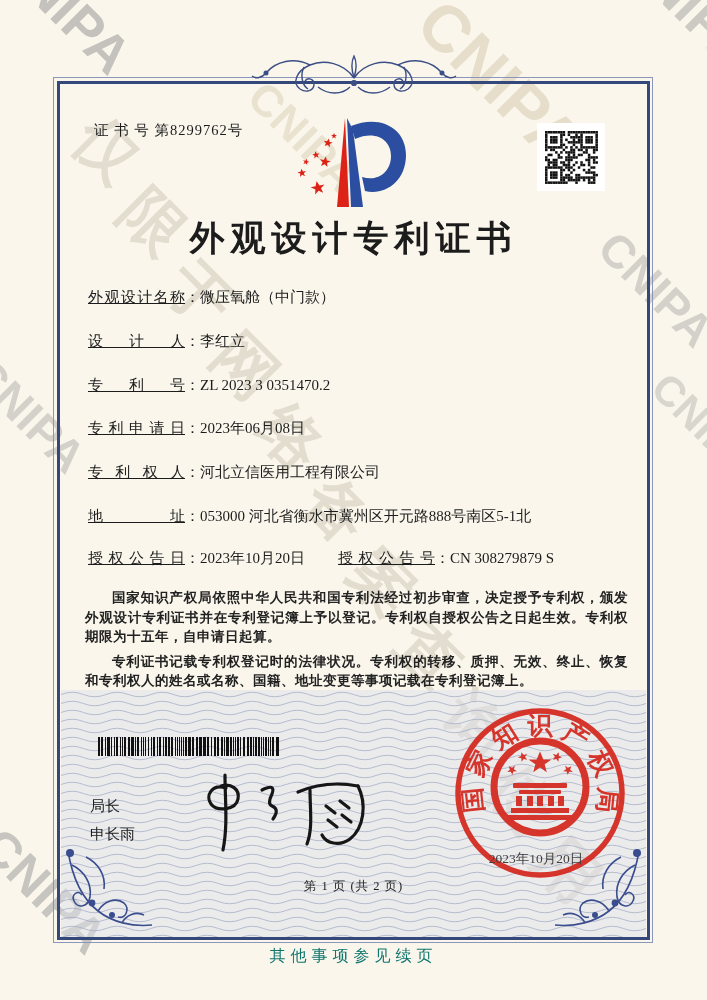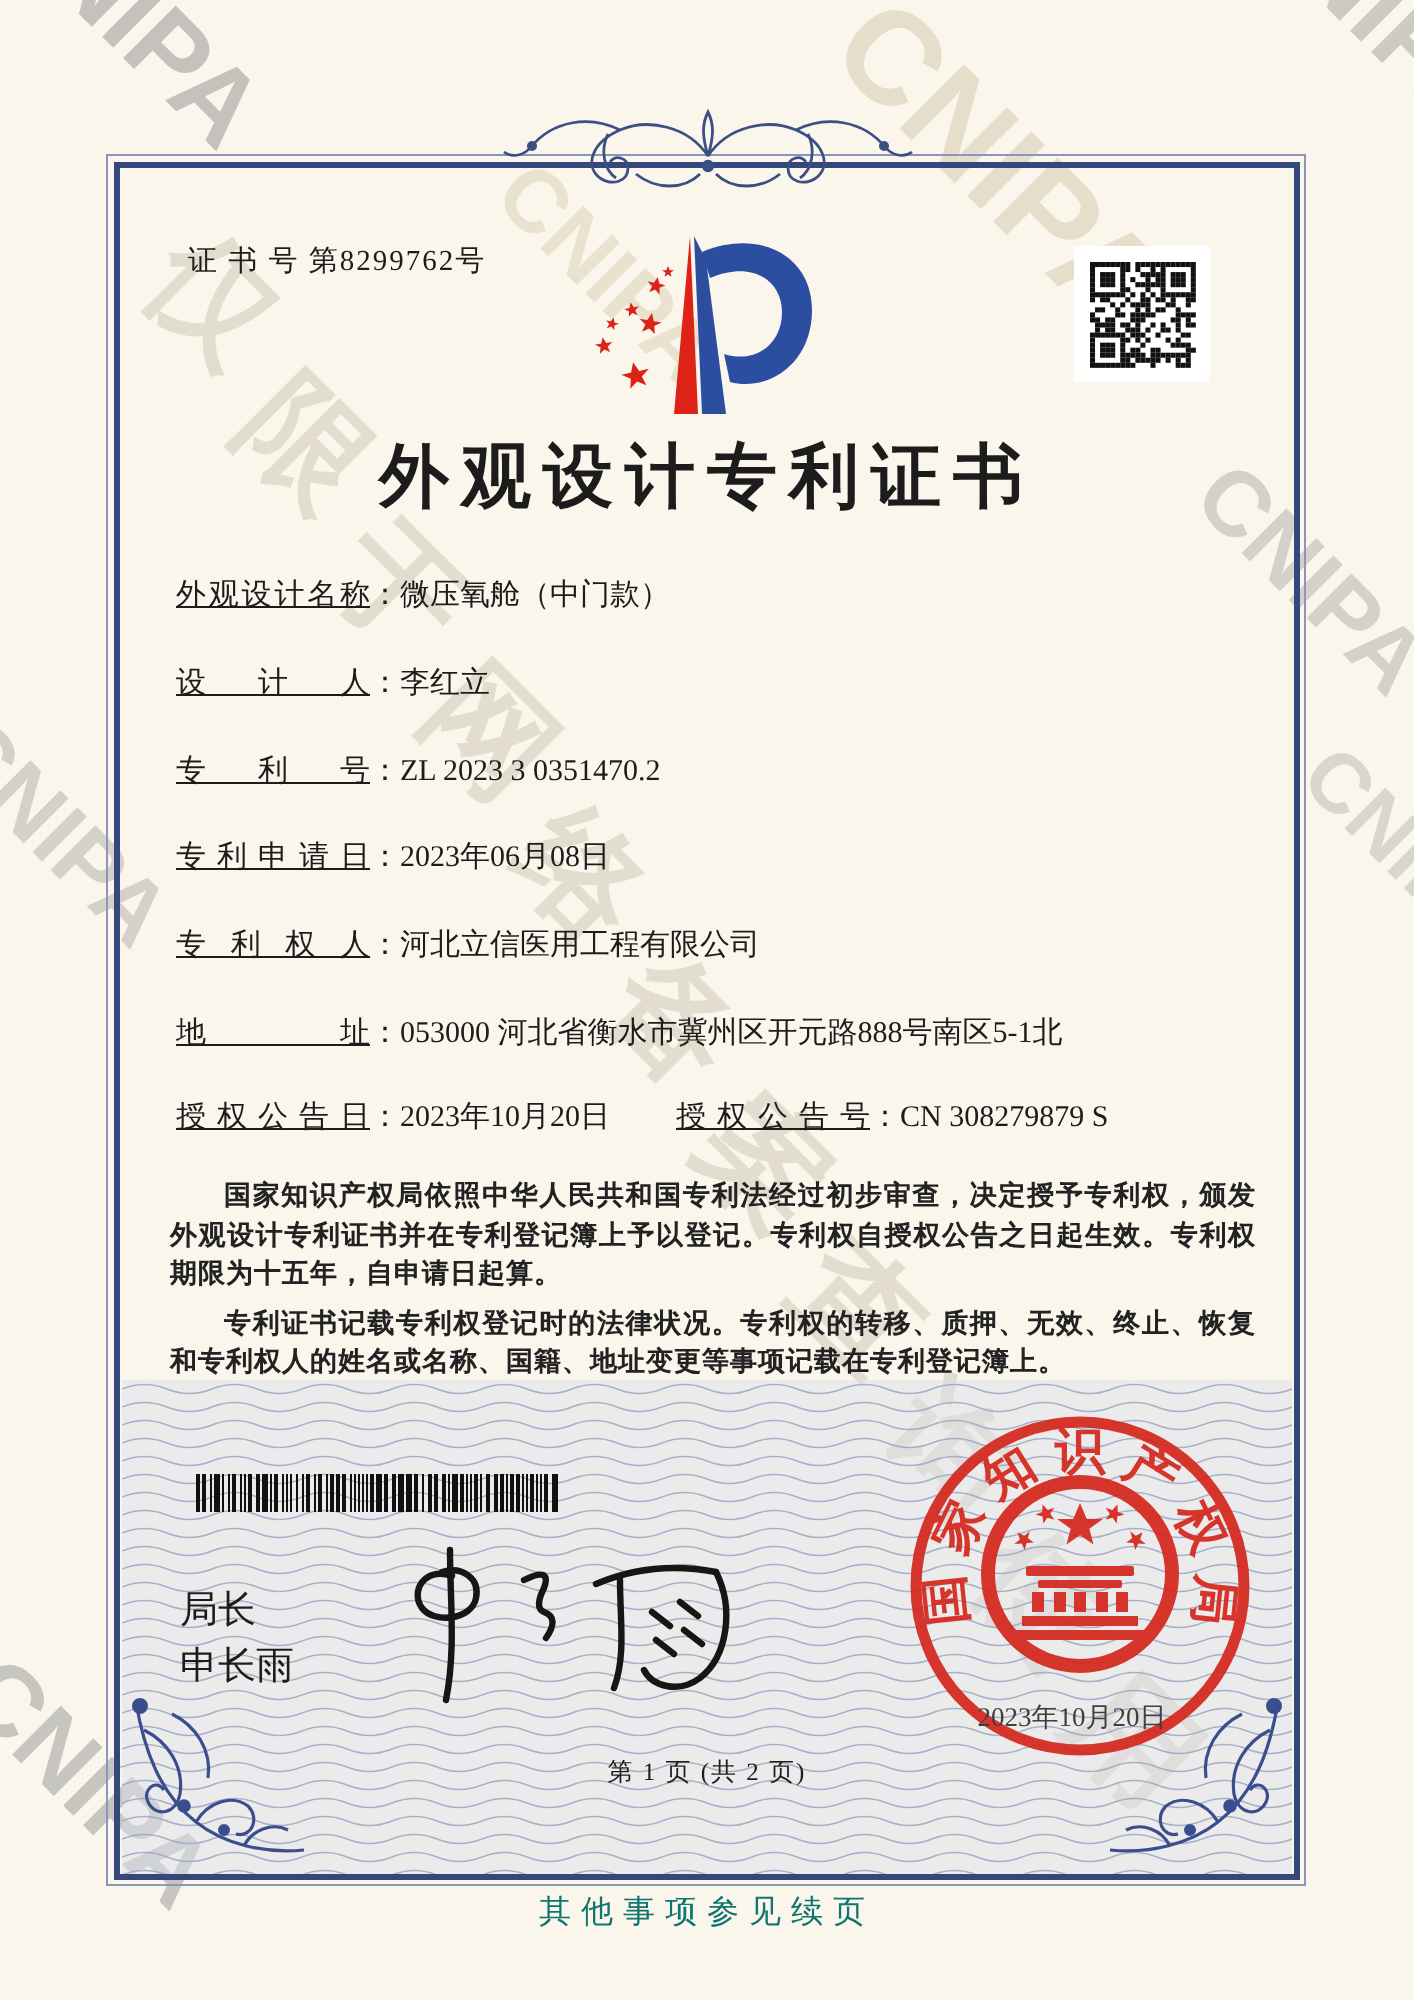--- a/index.html
+++ b/index.html
@@ -23,21 +23,21 @@
   .title{position:absolute;left:0;top:215px;width:707px;text-align:center;
          font-size:35px;font-weight:700;letter-spacing:6px;z-index:4;}
   .frow{position:absolute;left:88px;white-space:nowrap;font-size:15px;z-index:4;}
   .flabel{display:inline-block;width:97px;text-align:justify;text-align-last:justify;text-decoration:underline;}
   .fcolon{display:inline-block;width:15px;}
   .fgroup2{position:absolute;left:250px;top:0;white-space:nowrap;}
   .paras{position:absolute;left:85px;top:588px;width:543px;z-index:4;
          font-size:13.5px;line-height:19.5px;letter-spacing:.5px;text-align:justify;color:#222;}
   .paras p{margin:0 0 5px 0;text-indent:2em;font-weight:bold;}
   .barcode{position:absolute;left:98px;top:737px;z-index:4;}
-  .signer{position:absolute;left:90px;top:792px;font-size:19px;line-height:28px;z-index:4;}
+  .signer{position:absolute;left:90px;top:792px;font-size:15px;line-height:28px;z-index:4;}
   .autograph{position:absolute;left:198px;top:770px;z-index:4;}
   .seal{position:absolute;left:450px;top:703px;z-index:5;opacity:.93;}
   .pageinfo{position:absolute;left:0;top:878px;width:707px;text-align:center;
             font-size:12.5px;letter-spacing:1px;z-index:4;}
   .contnote{position:absolute;left:0;top:946px;width:707px;text-align:center;
             font-size:16px;letter-spacing:5px;color:#0f766e;z-index:4;}
   
   .wm{position:absolute;z-index:1;pointer-events:none;font-weight:700;white-space:nowrap;
       transform:rotate(45deg);}
   .wm-cnipa{font-family:"Liberation Sans","DejaVu Sans",sans-serif;}

